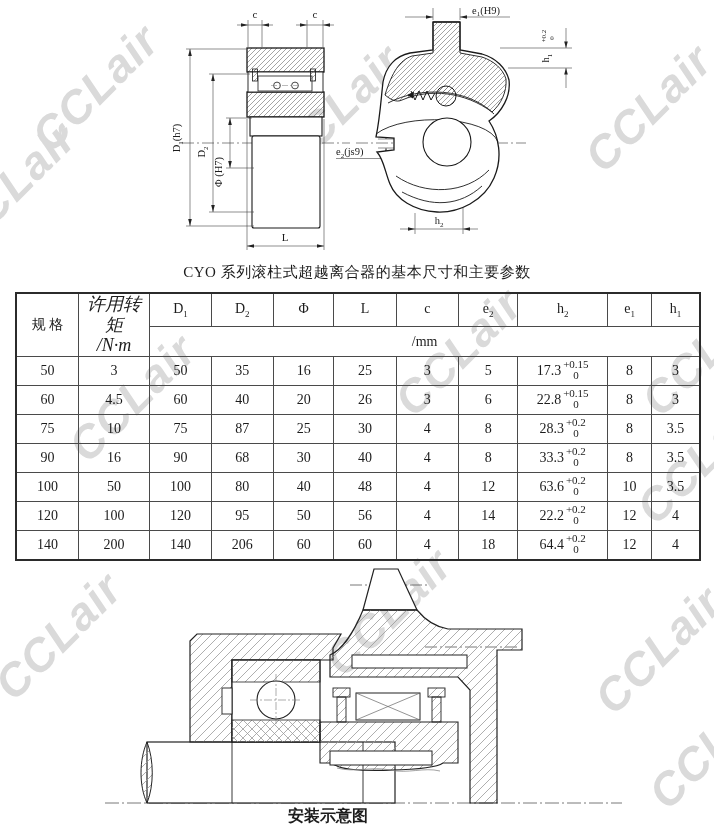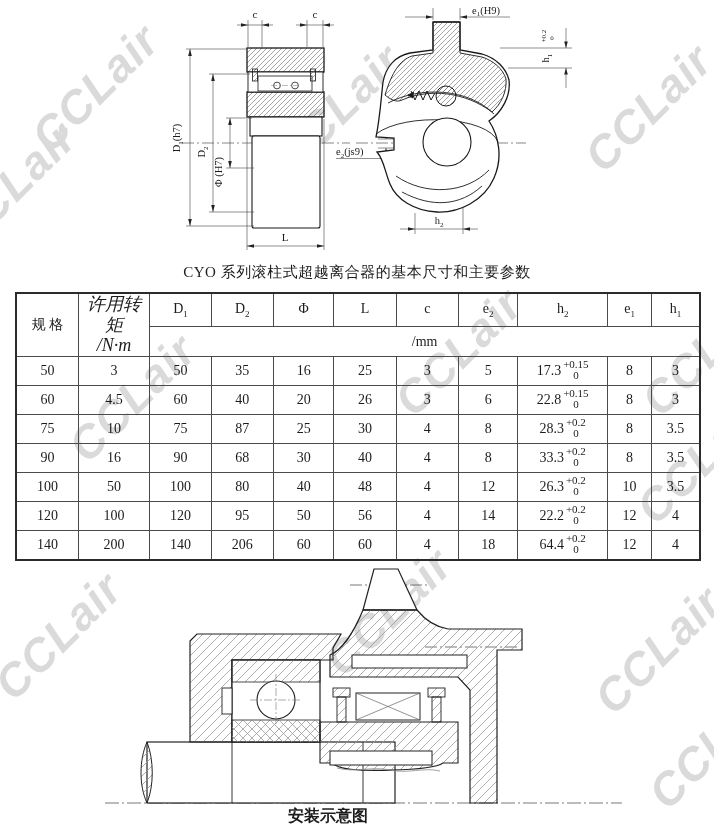--- a/index.html
+++ b/index.html
@@ -308,21 +308,21 @@
   <tr class="data">
     <td>100</td>
     <td>50</td>
     <td>100</td>
     <td>80</td>
     <td>40</td>
     <td>48</td>
     <td>4</td>
     <td>12</td>
     <td><span class="h2cell">
-              <span>26.3</span>
+              <span>63.6</span>
               <span class="tol">
                 <span>+0.2</span>
                 <span>0</span>
               </span>
             </span></td>
     <td>10</td>
     <td>3.5</td>
   </tr>
   <tr class="data">
     <td>120</td>

